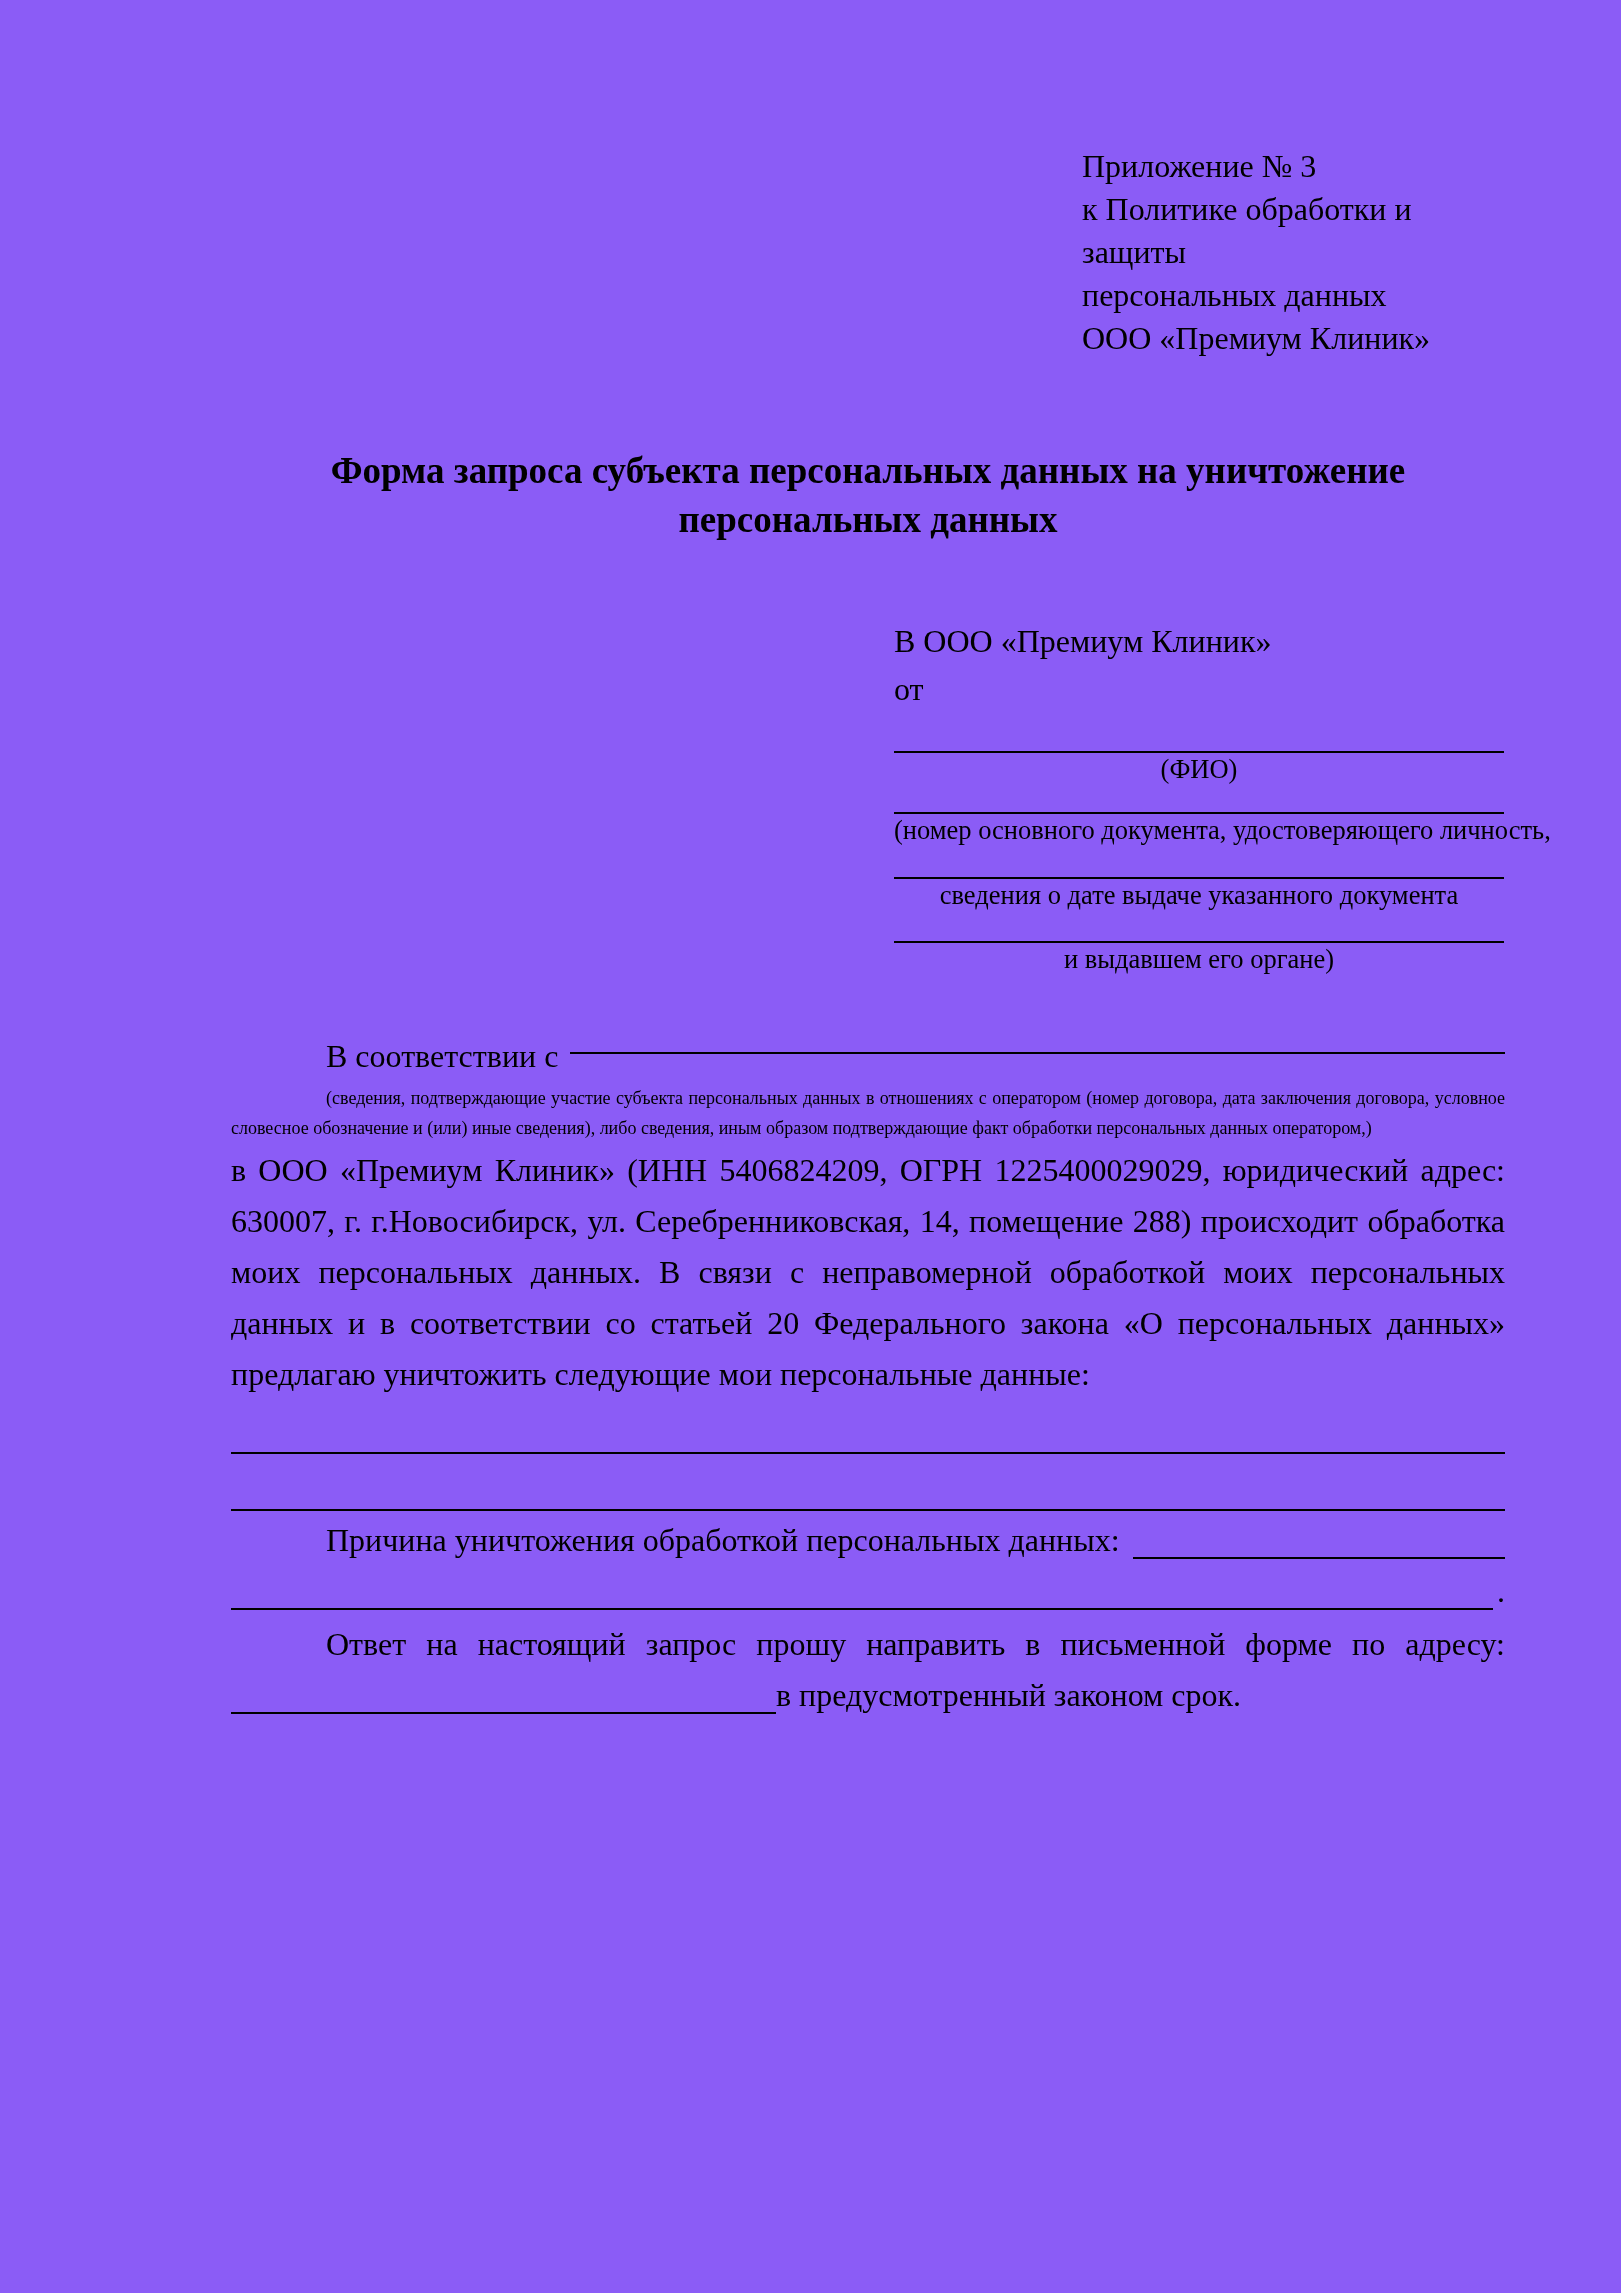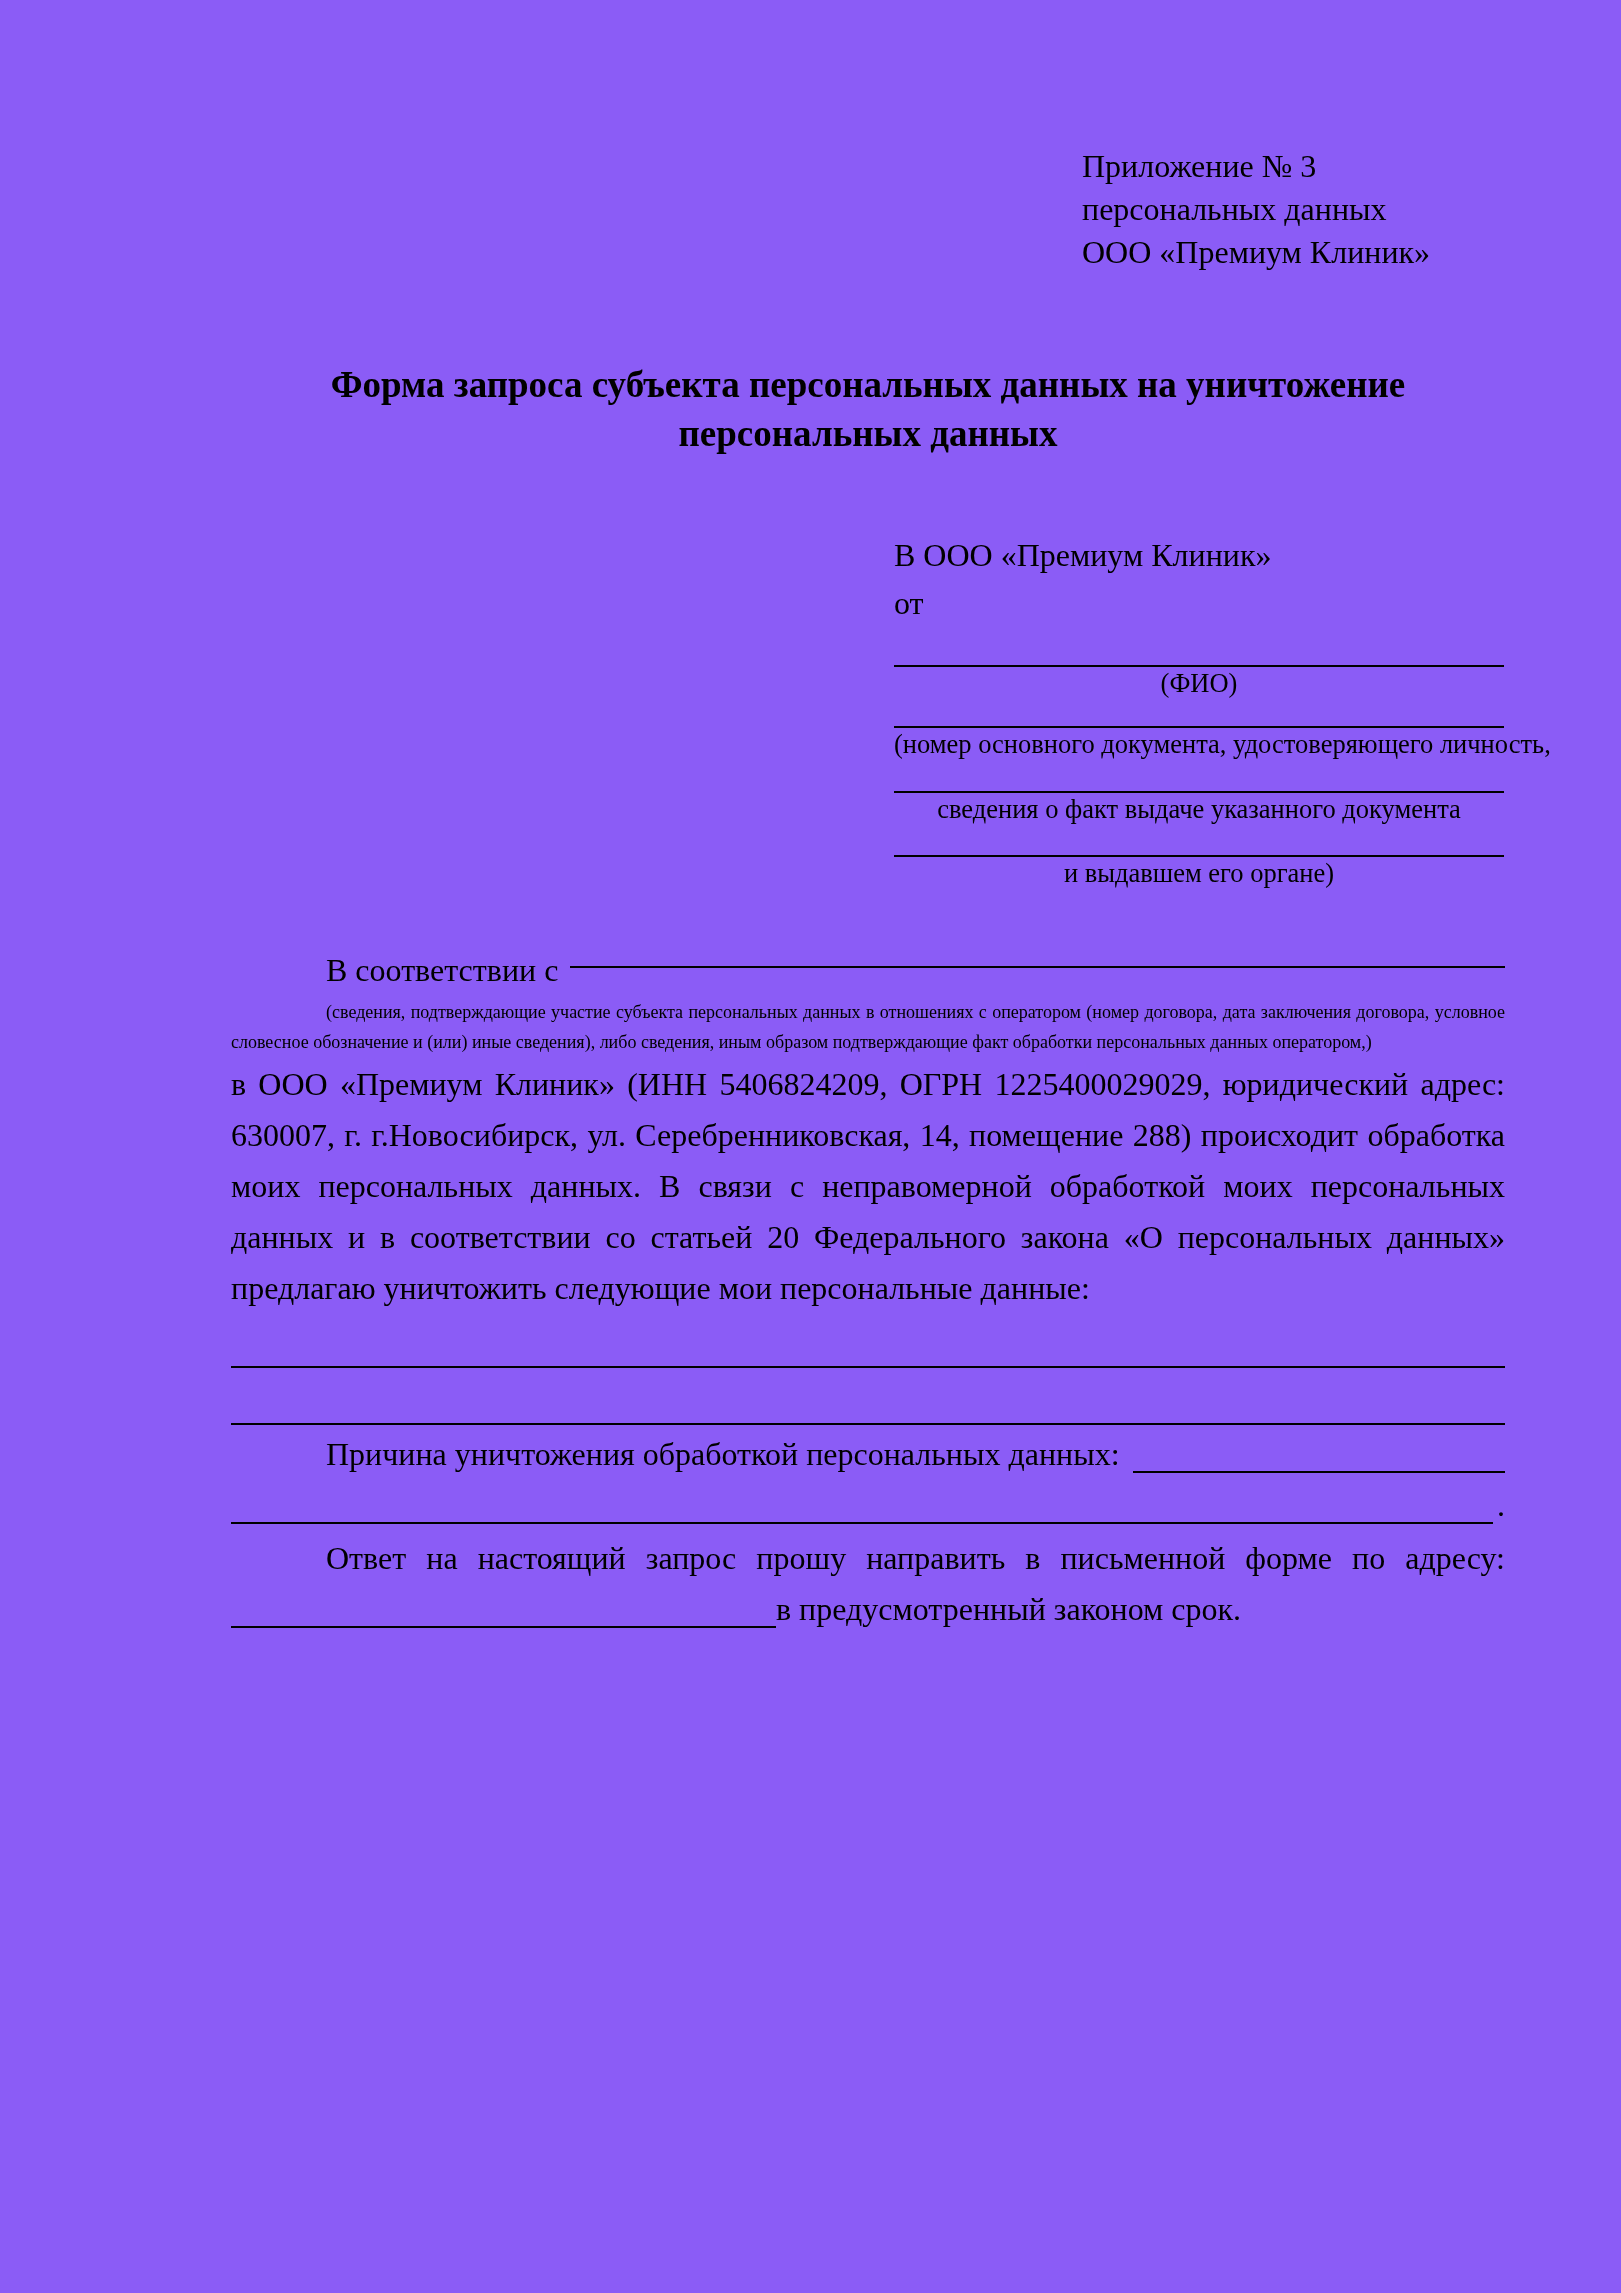--- a/index.html
+++ b/index.html
@@ -81,38 +81,39 @@
   .sign-group .sign-fill { width: 410px; border-bottom: 2.9px solid #000; margin-bottom: 6.9px; }
   .sign-group .caption { white-space: nowrap; }
 </style>
 </head>
 <body>
 
 <div class="page">
 
   <div class="appendix">
     <div>Приложение № 3</div>
+    <div>к Политике обработки и защиты</div>
     <div>персональных данных</div>
     <div>ООО «Премиум Клиник»</div>
   </div>
 
   <div class="doc-title">Форма запроса субъекта персональных данных на уничтожение персональных данных</div>
 
   <div class="addressee">
     <div class="txt">В ООО «Премиум Клиник»</div>
     <div class="txt">от</div>
 
     <div class="u-line first"></div>
     <div class="u-caption">(ФИО)</div>
 
     <div class="u-line gap2"></div>
     <div class="u-caption">(номер основного документа, удостоверяющего личность,</div>
 
     <div class="u-line gap3"></div>
-    <div class="u-caption">сведения о факт выдаче указанного документа</div>
+    <div class="u-caption">сведения о дате выдаче указанного документа</div>
 
     <div class="u-line gap4"></div>
     <div class="u-caption">и выдавшем его органе)</div>
   </div>
 
   <div class="basis-row">
     <span class="label">В соответствии с</span>
     <span class="fill"></span>
   </div>
 

